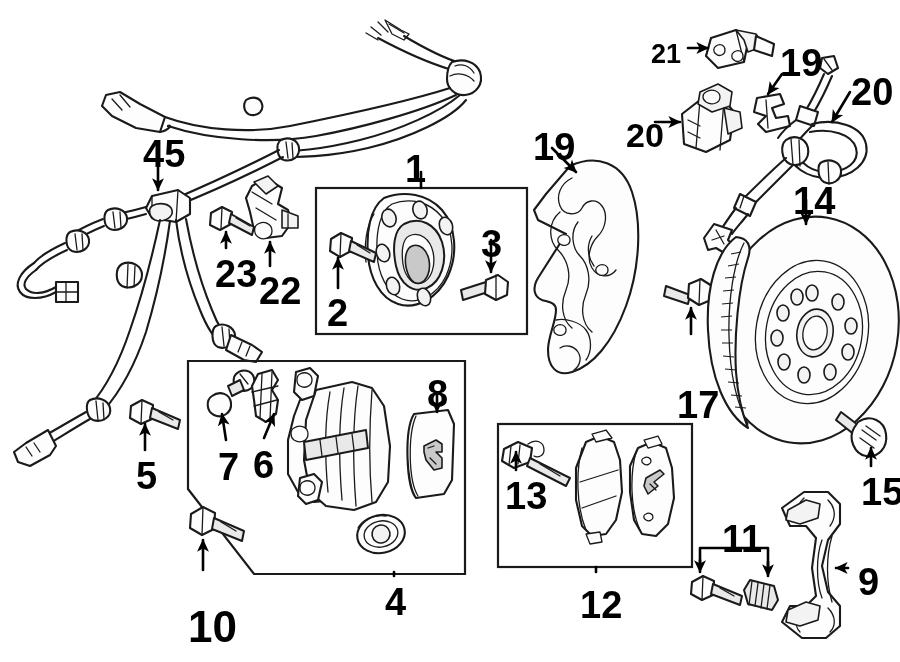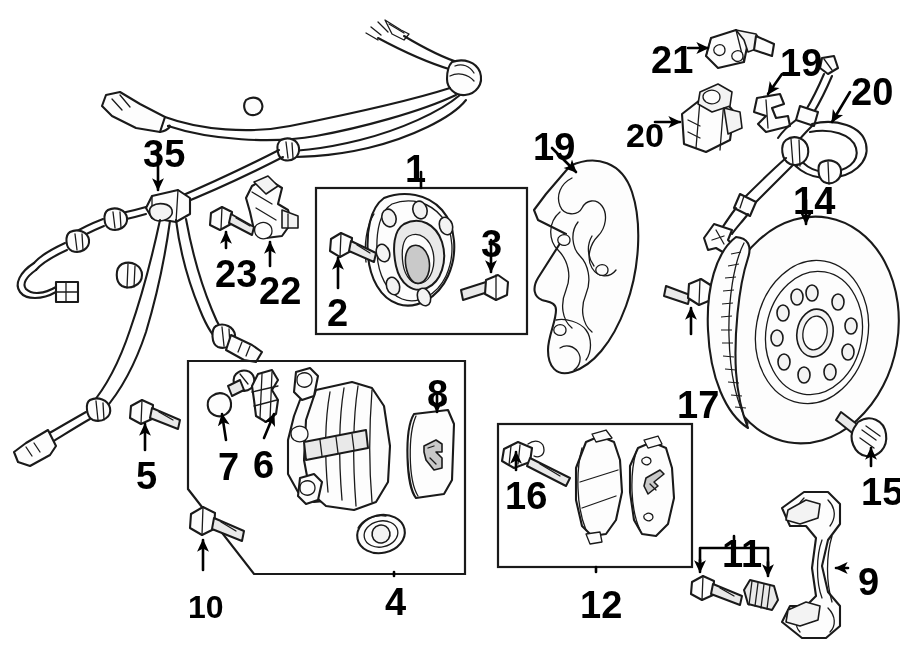--- a/index.html
+++ b/index.html
@@ -379,29 +379,29 @@
 
 <div class="lbl" style="left:405px;top:150px;font-size:38px;">1</div>
 <div class="lbl" style="left:327px;top:294px;font-size:38px;">2</div>
 <div class="lbl" style="left:481px;top:225px;font-size:38px;">3</div>
 <div class="lbl" style="left:385px;top:583px;font-size:38px;">4</div>
 <div class="lbl" style="left:136px;top:457px;font-size:38px;">5</div>
 <div class="lbl" style="left:253px;top:446px;font-size:38px;">6</div>
 <div class="lbl" style="left:218px;top:448px;font-size:38px;">7</div>
 <div class="lbl" style="left:427px;top:375px;font-size:38px;">8</div>
 <div class="lbl" style="left:858px;top:563px;font-size:38px;">9</div>
-<div class="lbl" style="left:188px;top:591px;font-size:32px;">10</div>
-<div class="lbl" style="left:722px;top:520px;font-size:38px;margin-top:15px;">11</div>
+<div class="lbl" style="left:188px;top:605px;font-size:44px;">10</div>
+<div class="lbl" style="left:722px;top:520px;font-size:38px;">11</div>
 <div class="lbl" style="left:580px;top:586px;font-size:38px;">12</div>
-<div class="lbl" style="left:505px;top:477px;font-size:38px;">16</div>
+<div class="lbl" style="left:505px;top:477px;font-size:38px;">13</div>
 <div class="lbl" style="left:793px;top:182px;font-size:38px;">14</div>
 <div class="lbl" style="left:861px;top:473px;font-size:38px;">15</div>
 <div class="lbl" style="left:533px;top:128px;font-size:38px;">19</div>
 <div class="lbl" style="left:677px;top:340px;font-size:38px;margin-top:46px;">17</div>
 <div class="lbl" style="left:851px;top:73px;font-size:38px;">20</div>
 <div class="lbl" style="left:780px;top:44px;font-size:38px;">19</div>
 <div class="lbl" style="left:626px;top:118px;font-size:34px;">20</div>
-<div class="lbl" style="left:651px;top:41px;font-size:38px;">21</div>
+<div class="lbl" style="left:651px;top:41px;font-size:27px;">21</div>
 <div class="lbl" style="left:259px;top:272px;font-size:38px;">22</div>
 <div class="lbl" style="left:215px;top:255px;font-size:38px;">23</div>
-<div class="lbl" style="left:143px;top:135px;font-size:38px;">35</div>
+<div class="lbl" style="left:143px;top:135px;font-size:38px;">45</div>
 
 </div>
 
 </body></html>

